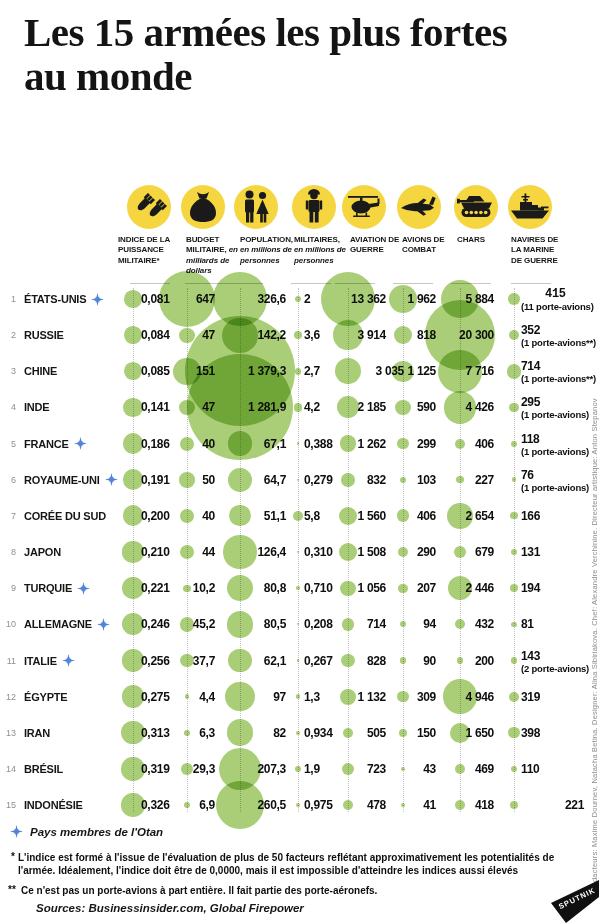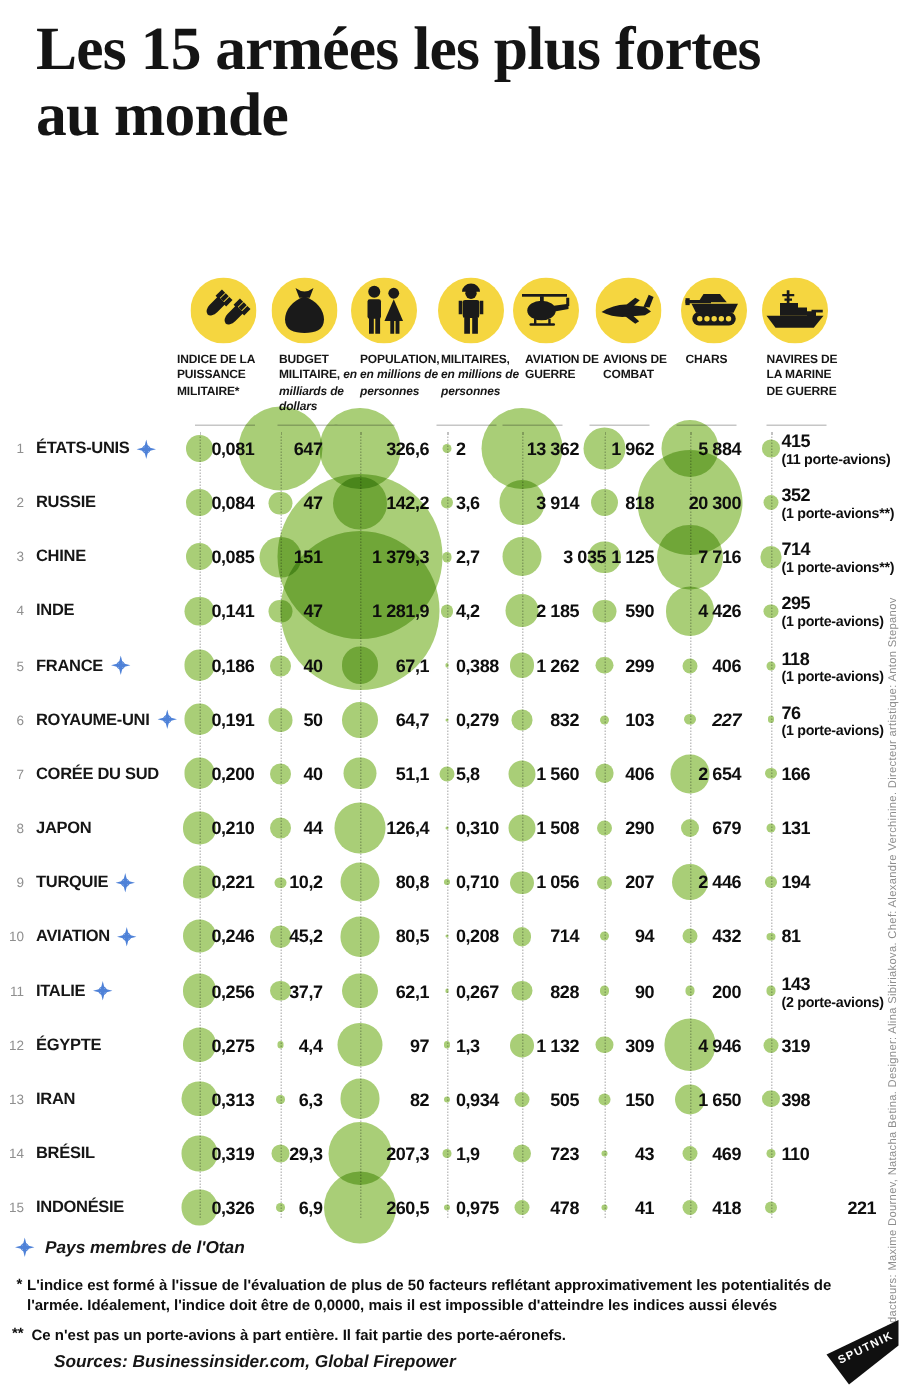--- a/index.html
+++ b/index.html
@@ -181,21 +181,21 @@
       <div class="bubble abs" style="left: 388.826px; top: 284.826px; width: 28.3485px; height: 28.3485px; background: rgb(169, 206, 119);"></div>
       <div class="bubble abs" style="left: 441.13px; top: 280.13px; width: 37.74px; height: 37.74px; background: rgb(169, 206, 119);"></div>
       <div class="bubble abs" style="left: 508.296px; top: 293.296px; width: 11.4081px; height: 11.4081px; background: rgb(169, 206, 119);"></div>
       <div class="val abs" style="left: 141px; top: 292px;">0,081</div>
       <div class="val abs r" style="left: 130px; top: 292px;">647</div>
       <div class="val abs r" style="left: 201px; top: 292px;">326,6</div>
       <div class="val abs" style="left: 304px; top: 292px;">2</div>
       <div class="val abs r" style="left: 301px; top: 292px;">13 362</div>
       <div class="val abs r" style="left: 351px; top: 292px;">1 962</div>
       <div class="val abs r" style="left: 409px; top: 292px;">5 884</div>
-      <div class="val abs" style="left: 521px; top: 287px;">415</div>
+      <div class="val abs" style="left: 545px; top: 287px; font-family: Liberation Mono, monospace;">415</div>
       <div class="note abs" style="left: 521px; top: 301px;">(11 porte-avions)</div>
       <div class="rank abs" style="left: 2px; top: 330.15px;">2</div>
       <div class="country abs" style="left: 24px; top: 327.15px; height: 16px;">
         <span>RUSSIE</span>
       </div>
       <div class="bubble abs" style="left: 124.102px; top: 326.252px; width: 17.7966px; height: 17.7966px; background: rgb(169, 206, 119);"></div>
       <div class="bubble abs" style="left: 179.459px; top: 327.609px; width: 15.0824px; height: 15.0824px; background: rgb(169, 206, 119);"></div>
       <div class="bubble abs" style="left: 222.351px; top: 317.501px; width: 35.2973px; height: 35.2973px; background: rgb(169, 206, 119);"></div>
       <div class="bubble abs" style="left: 294.016px; top: 331.166px; width: 7.96894px; height: 7.96894px; background: rgb(169, 206, 119);"></div>
       <div class="bubble abs" style="left: 333.298px; top: 320.448px; width: 29.4041px; height: 29.4041px; background: rgb(169, 206, 119);"></div>
@@ -297,21 +297,21 @@
       <div class="bubble abs" style="left: 341.222px; top: 472.972px; width: 13.5569px; height: 13.5569px; background: rgb(169, 206, 119);"></div>
       <div class="bubble abs" style="left: 399.752px; top: 476.502px; width: 6.49529px; height: 6.49529px; background: rgb(169, 206, 119);"></div>
       <div class="bubble abs" style="left: 456.294px; top: 476.044px; width: 7.41273px; height: 7.41273px; background: rgb(169, 206, 119);"></div>
       <div class="bubble abs" style="left: 511.559px; top: 477.309px; width: 4.88197px; height: 4.88197px; background: rgb(169, 206, 119);"></div>
       <div class="val abs" style="left: 141px; top: 472.75px;">0,191</div>
       <div class="val abs r" style="left: 130px; top: 472.75px;">50</div>
       <div class="val abs r" style="left: 201px; top: 472.75px;">64,7</div>
       <div class="val abs" style="left: 304px; top: 472.75px;">0,279</div>
       <div class="val abs r" style="left: 301px; top: 472.75px;">832</div>
       <div class="val abs r" style="left: 351px; top: 472.75px;">103</div>
-      <div class="val abs r" style="left: 409px; top: 472.75px; font-style: italic;">227</div>
+      <div class="val abs r" style="left: 409px; top: 472.75px;">227</div>
       <div class="val abs" style="left: 521px; top: 467.75px;">76</div>
       <div class="note abs" style="left: 521px; top: 481.75px;">(1 porte-avions)</div>
       <div class="rank abs" style="left: 2px; top: 510.9px;">7</div>
       <div class="country abs" style="left: 24px; top: 507.9px; height: 16px;">
         <span>CORÉE DU SUD</span>
       </div>
       <div class="bubble abs" style="left: 122.528px; top: 505.428px; width: 20.9443px; height: 20.9443px; background: rgb(169, 206, 119);"></div>
       <div class="bubble abs" style="left: 180.043px; top: 508.943px; width: 13.914px; height: 13.914px; background: rgb(169, 206, 119);"></div>
       <div class="bubble abs" style="left: 229.42px; top: 505.32px; width: 21.1593px; height: 21.1593px; background: rgb(169, 206, 119);"></div>
       <div class="bubble abs" style="left: 292.943px; top: 510.843px; width: 10.1149px; height: 10.1149px; background: rgb(169, 206, 119);"></div>
@@ -368,21 +368,21 @@
       <div class="val abs" style="left: 141px; top: 581.2px;">0,221</div>
       <div class="val abs r" style="left: 130px; top: 581.2px;">10,2</div>
       <div class="val abs r" style="left: 201px; top: 581.2px;">80,8</div>
       <div class="val abs" style="left: 304px; top: 581.2px;">0,710</div>
       <div class="val abs r" style="left: 301px; top: 581.2px;">1 056</div>
       <div class="val abs r" style="left: 351px; top: 581.2px;">207</div>
       <div class="val abs r" style="left: 409px; top: 581.2px;">2 446</div>
       <div class="val abs" style="left: 521px; top: 581.2px;">194</div>
       <div class="rank abs" style="left: 2px; top: 619.35px;">10</div>
       <div class="country abs" style="left: 24px; top: 616.35px; height: 16px;">
-        <span>AVIATION</span>
+        <span>ALLEMAGNE</span>
         <span style="display: flex;">
           <svg width="13" height="13" viewBox="0 0 16 16">
             <path d="M8 0 L9.6 6.4 L16 8 L9.6 9.6 L8 16 L6.4 9.6 L0 8 L6.4 6.4 Z" fill="#4f82d8"></path>
             <circle cx="8" cy="8" r="3" fill="none" stroke="#4f82d8" stroke-width="1"></circle>
           </svg>
         </span>
       </div>
       <div class="bubble abs" style="left: 122.04px; top: 613.39px; width: 21.9197px; height: 21.9197px; background: rgb(169, 206, 119);"></div>
       <div class="bubble abs" style="left: 179.605px; top: 616.955px; width: 14.7908px; height: 14.7908px; background: rgb(169, 206, 119);"></div>
       <div class="bubble abs" style="left: 226.721px; top: 611.071px; width: 26.5577px; height: 26.5577px; background: rgb(169, 206, 119);"></div>

